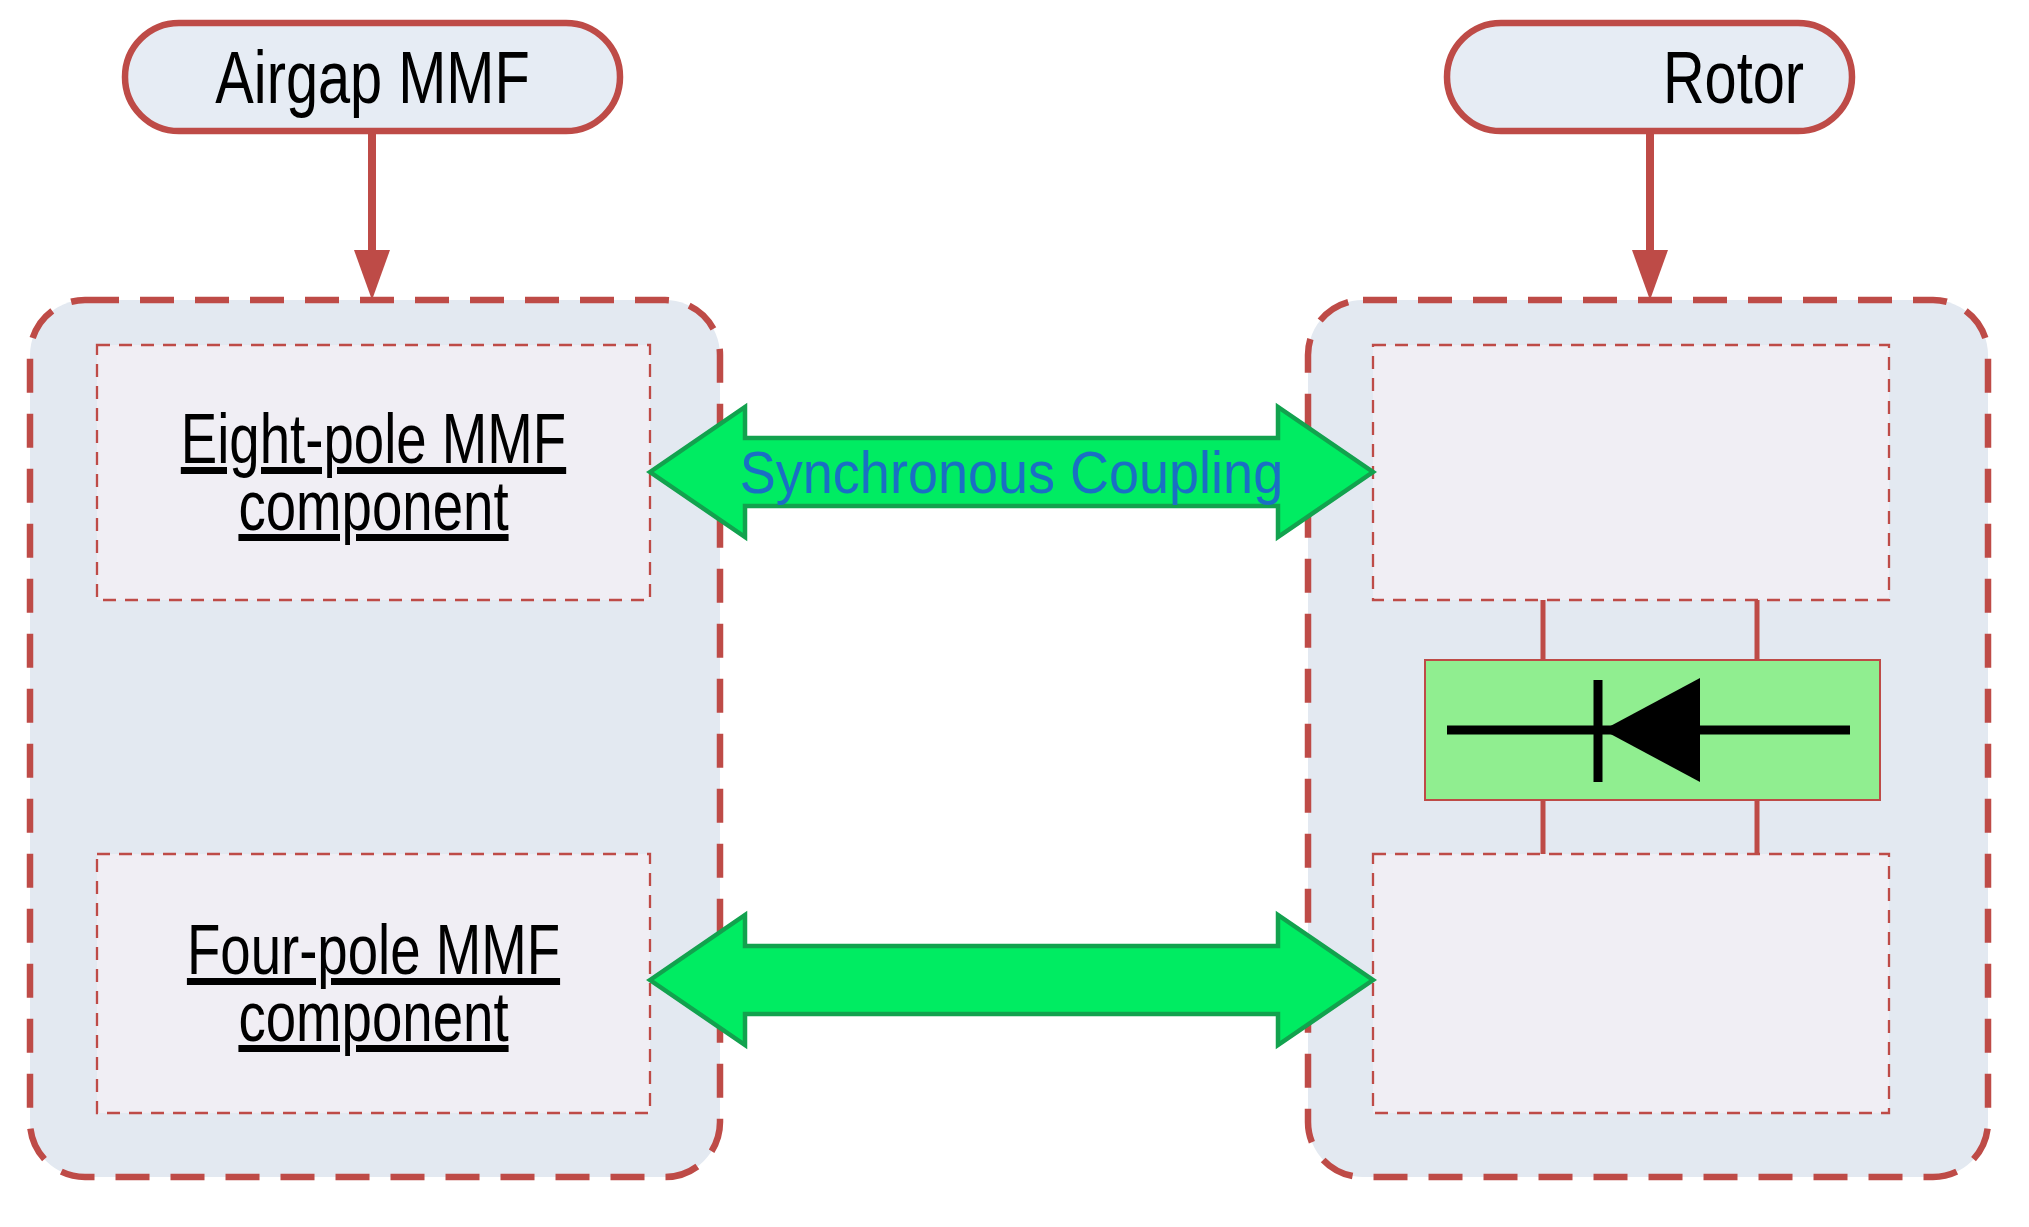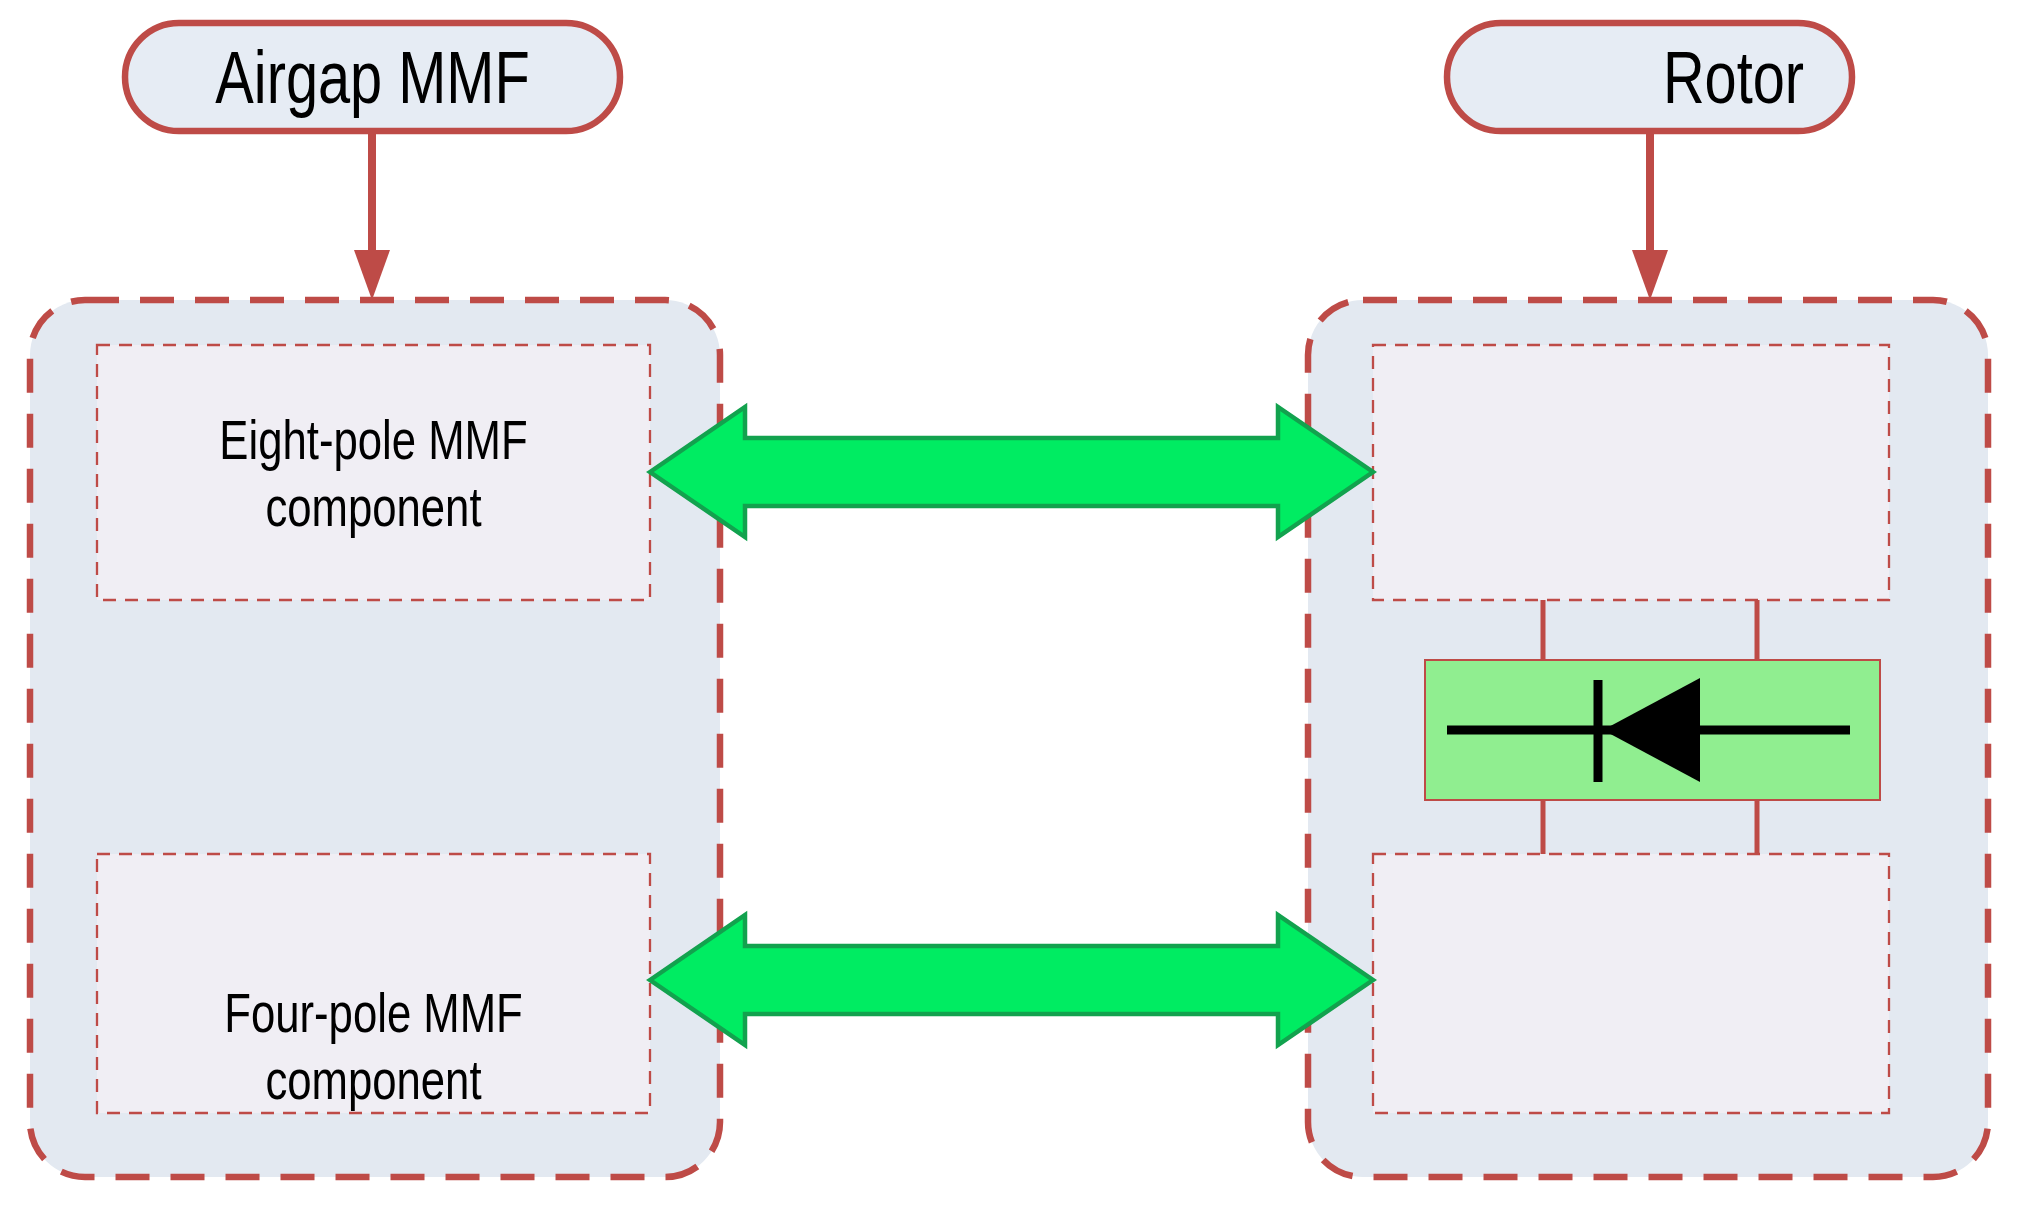--- a/index.html
+++ b/index.html
@@ -30,23 +30,23 @@
   .tscale9 {
     display: block;
     width: 100%;
     text-align: center;
     transform: scaleX(0.90);
     transform-origin: 50% 50%;
   }
   .pill-label { font-size: 74px; left: 0; top: 0; }
   .pill-airgap { left: 125px; top: 23px; width: 495px; height: 108px; }
   .pill-rotor  { left: 1531px; top: 23px; width: 405px; height: 108px; }
-  .box-label { font-size: 56px; line-height: 67px; }
+  .box-label { font-size: 70px; line-height: 67px; text-decoration: underline; }
   .box-l1 { left: 97px;   top: 345px; width: 553px; height: 255px; }
-  .box-l2 { left: 97px;   top: 854px; width: 553px; height: 259px; align-items: flex-end; }
+  .box-l2 { left: 97px;   top: 854px; width: 553px; height: 259px; }
   .box-r1 { left: 1373px; top: 345px; width: 516px; height: 255px; }
   .box-r2 { left: 1373px; top: 854px; width: 516px; height: 259px; }
   .coupling-label { font-size: 60px; color: #1A6FC4; }
   .coupling-top    { left: 650px; top: 407px; width: 723px; height: 130px; }
   .coupling-bottom { left: 650px; top: 915px; width: 723px; height: 130px; }
 </style>
 </head>
 <body>
 
 <div id="canvas">
@@ -98,14 +98,17 @@
       <div>component</div>
     </span>
   </div>
   <div class="lbl box-label box-l2">
     <span class="tscale">
       <div>Four-pole MMF</div>
       <div>component</div>
     </span>
   </div>
 
+  <div class="lbl coupling-label coupling-top">
+    <span class="tscale9">Synchronous Coupling</span>
+  </div>
 
 </div>
 
 </body></html>

